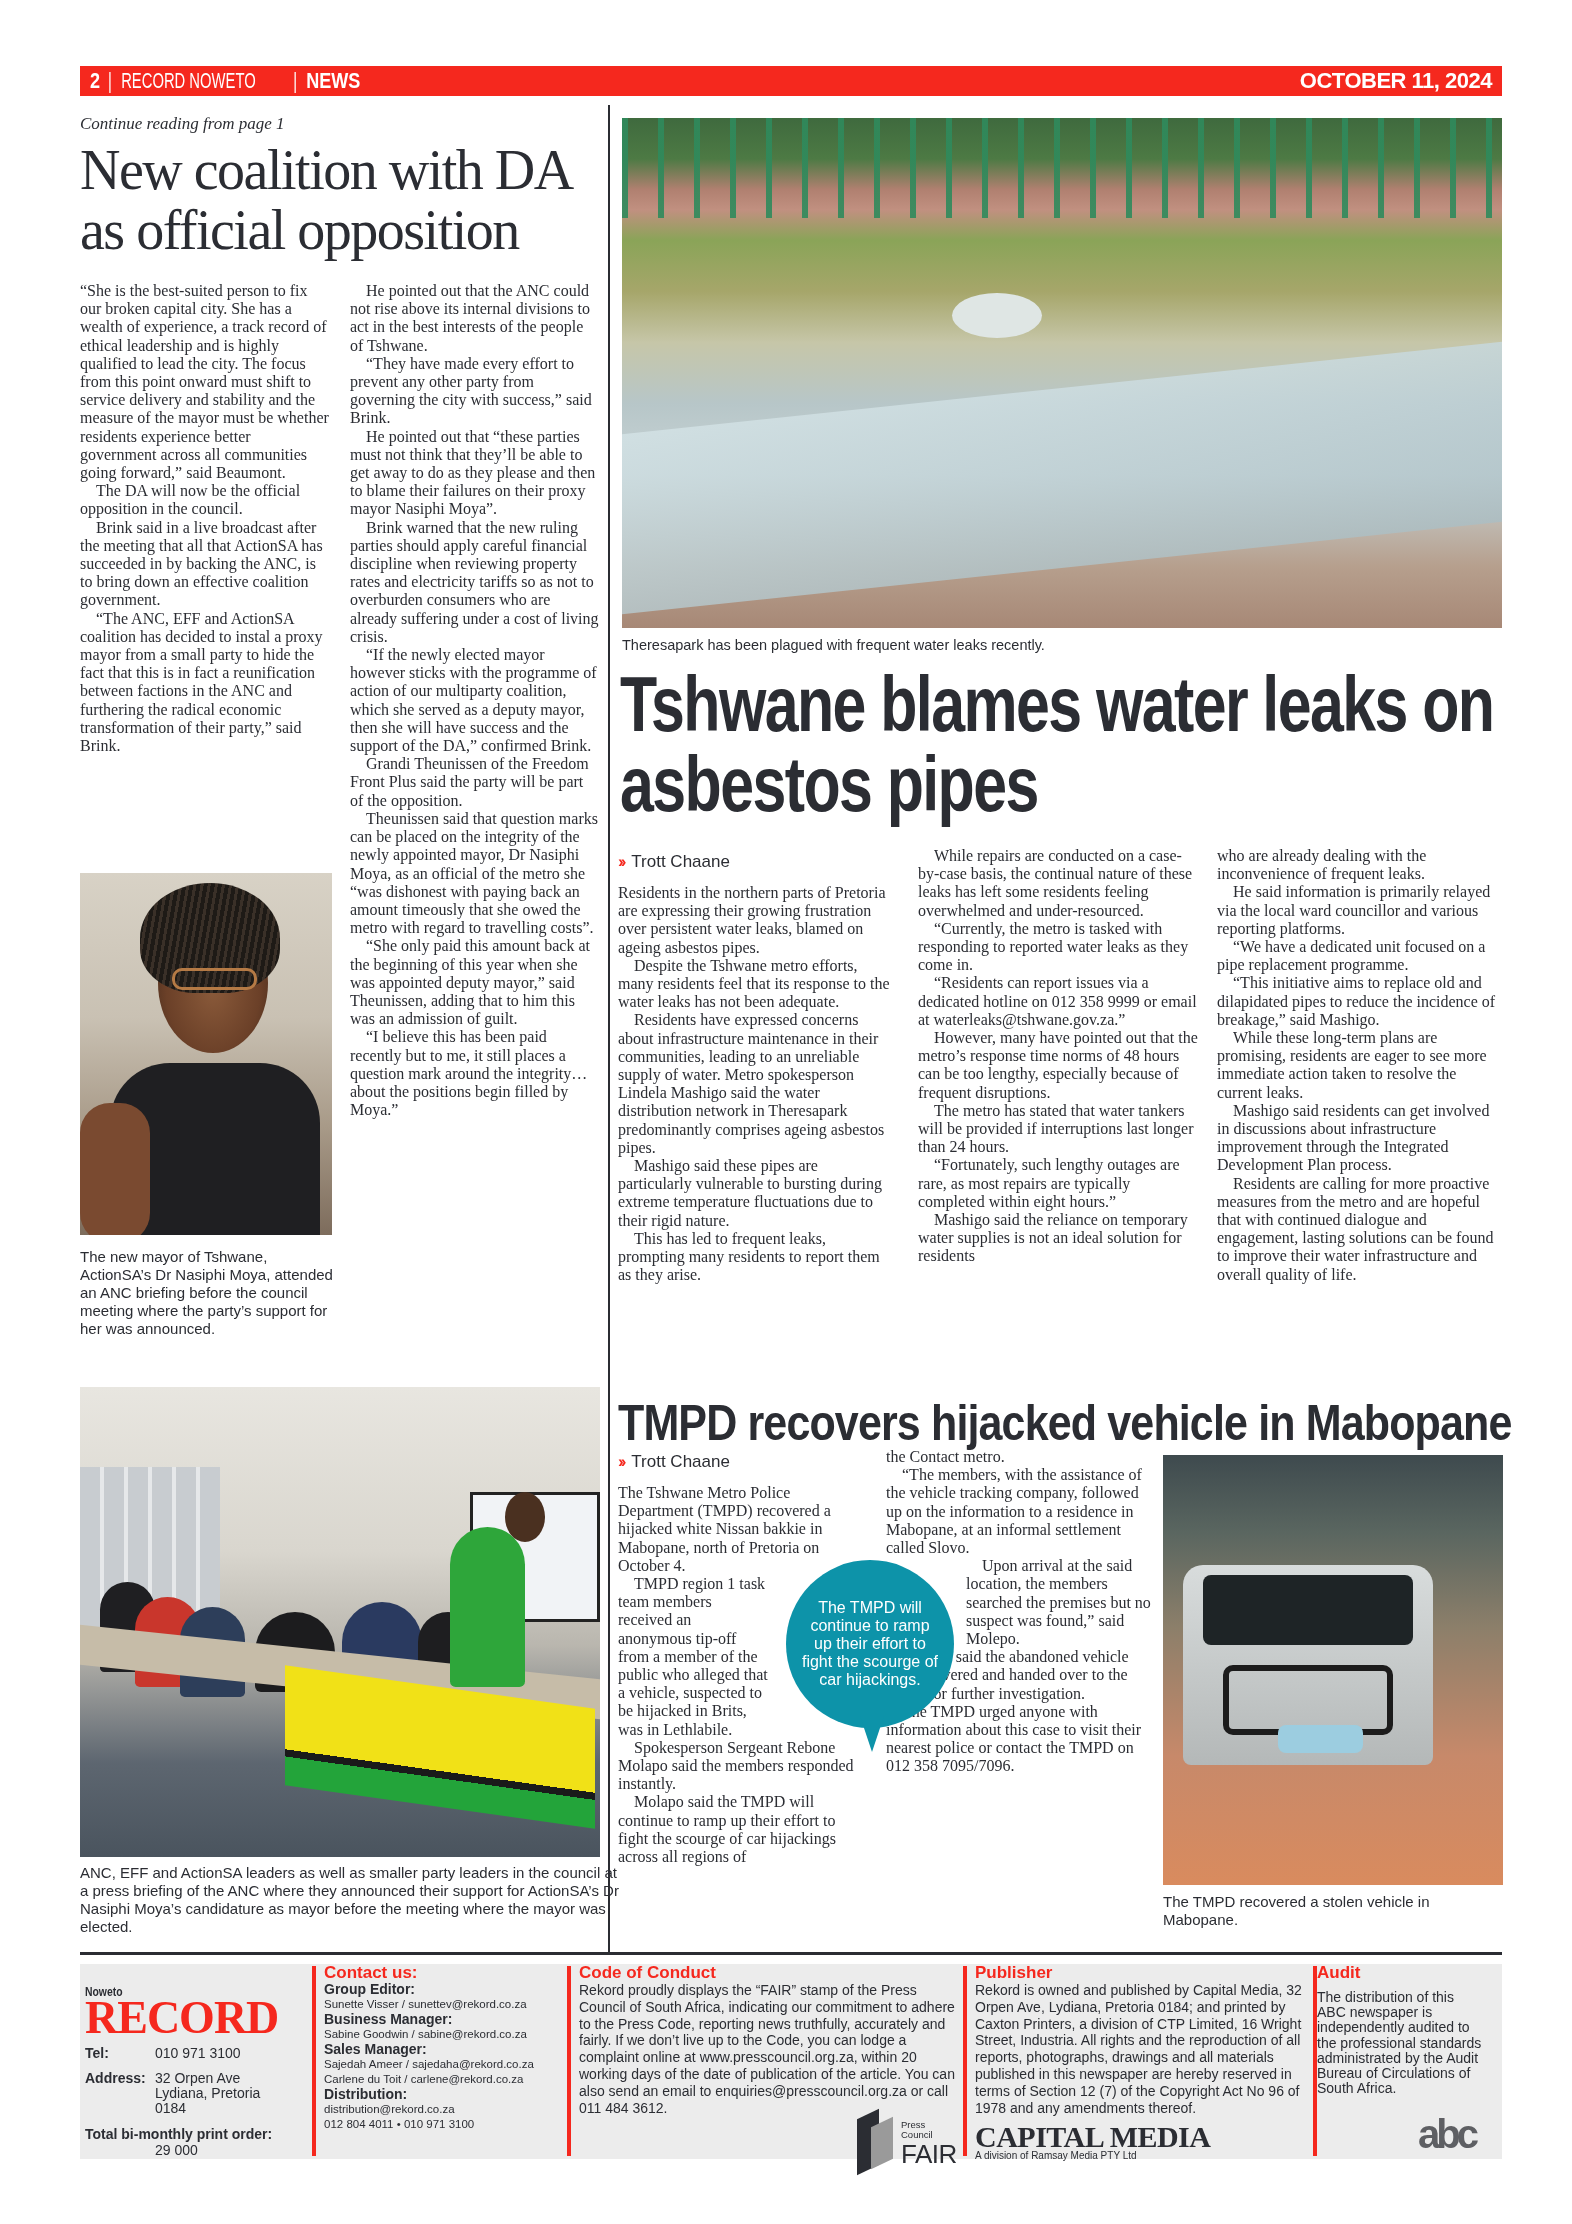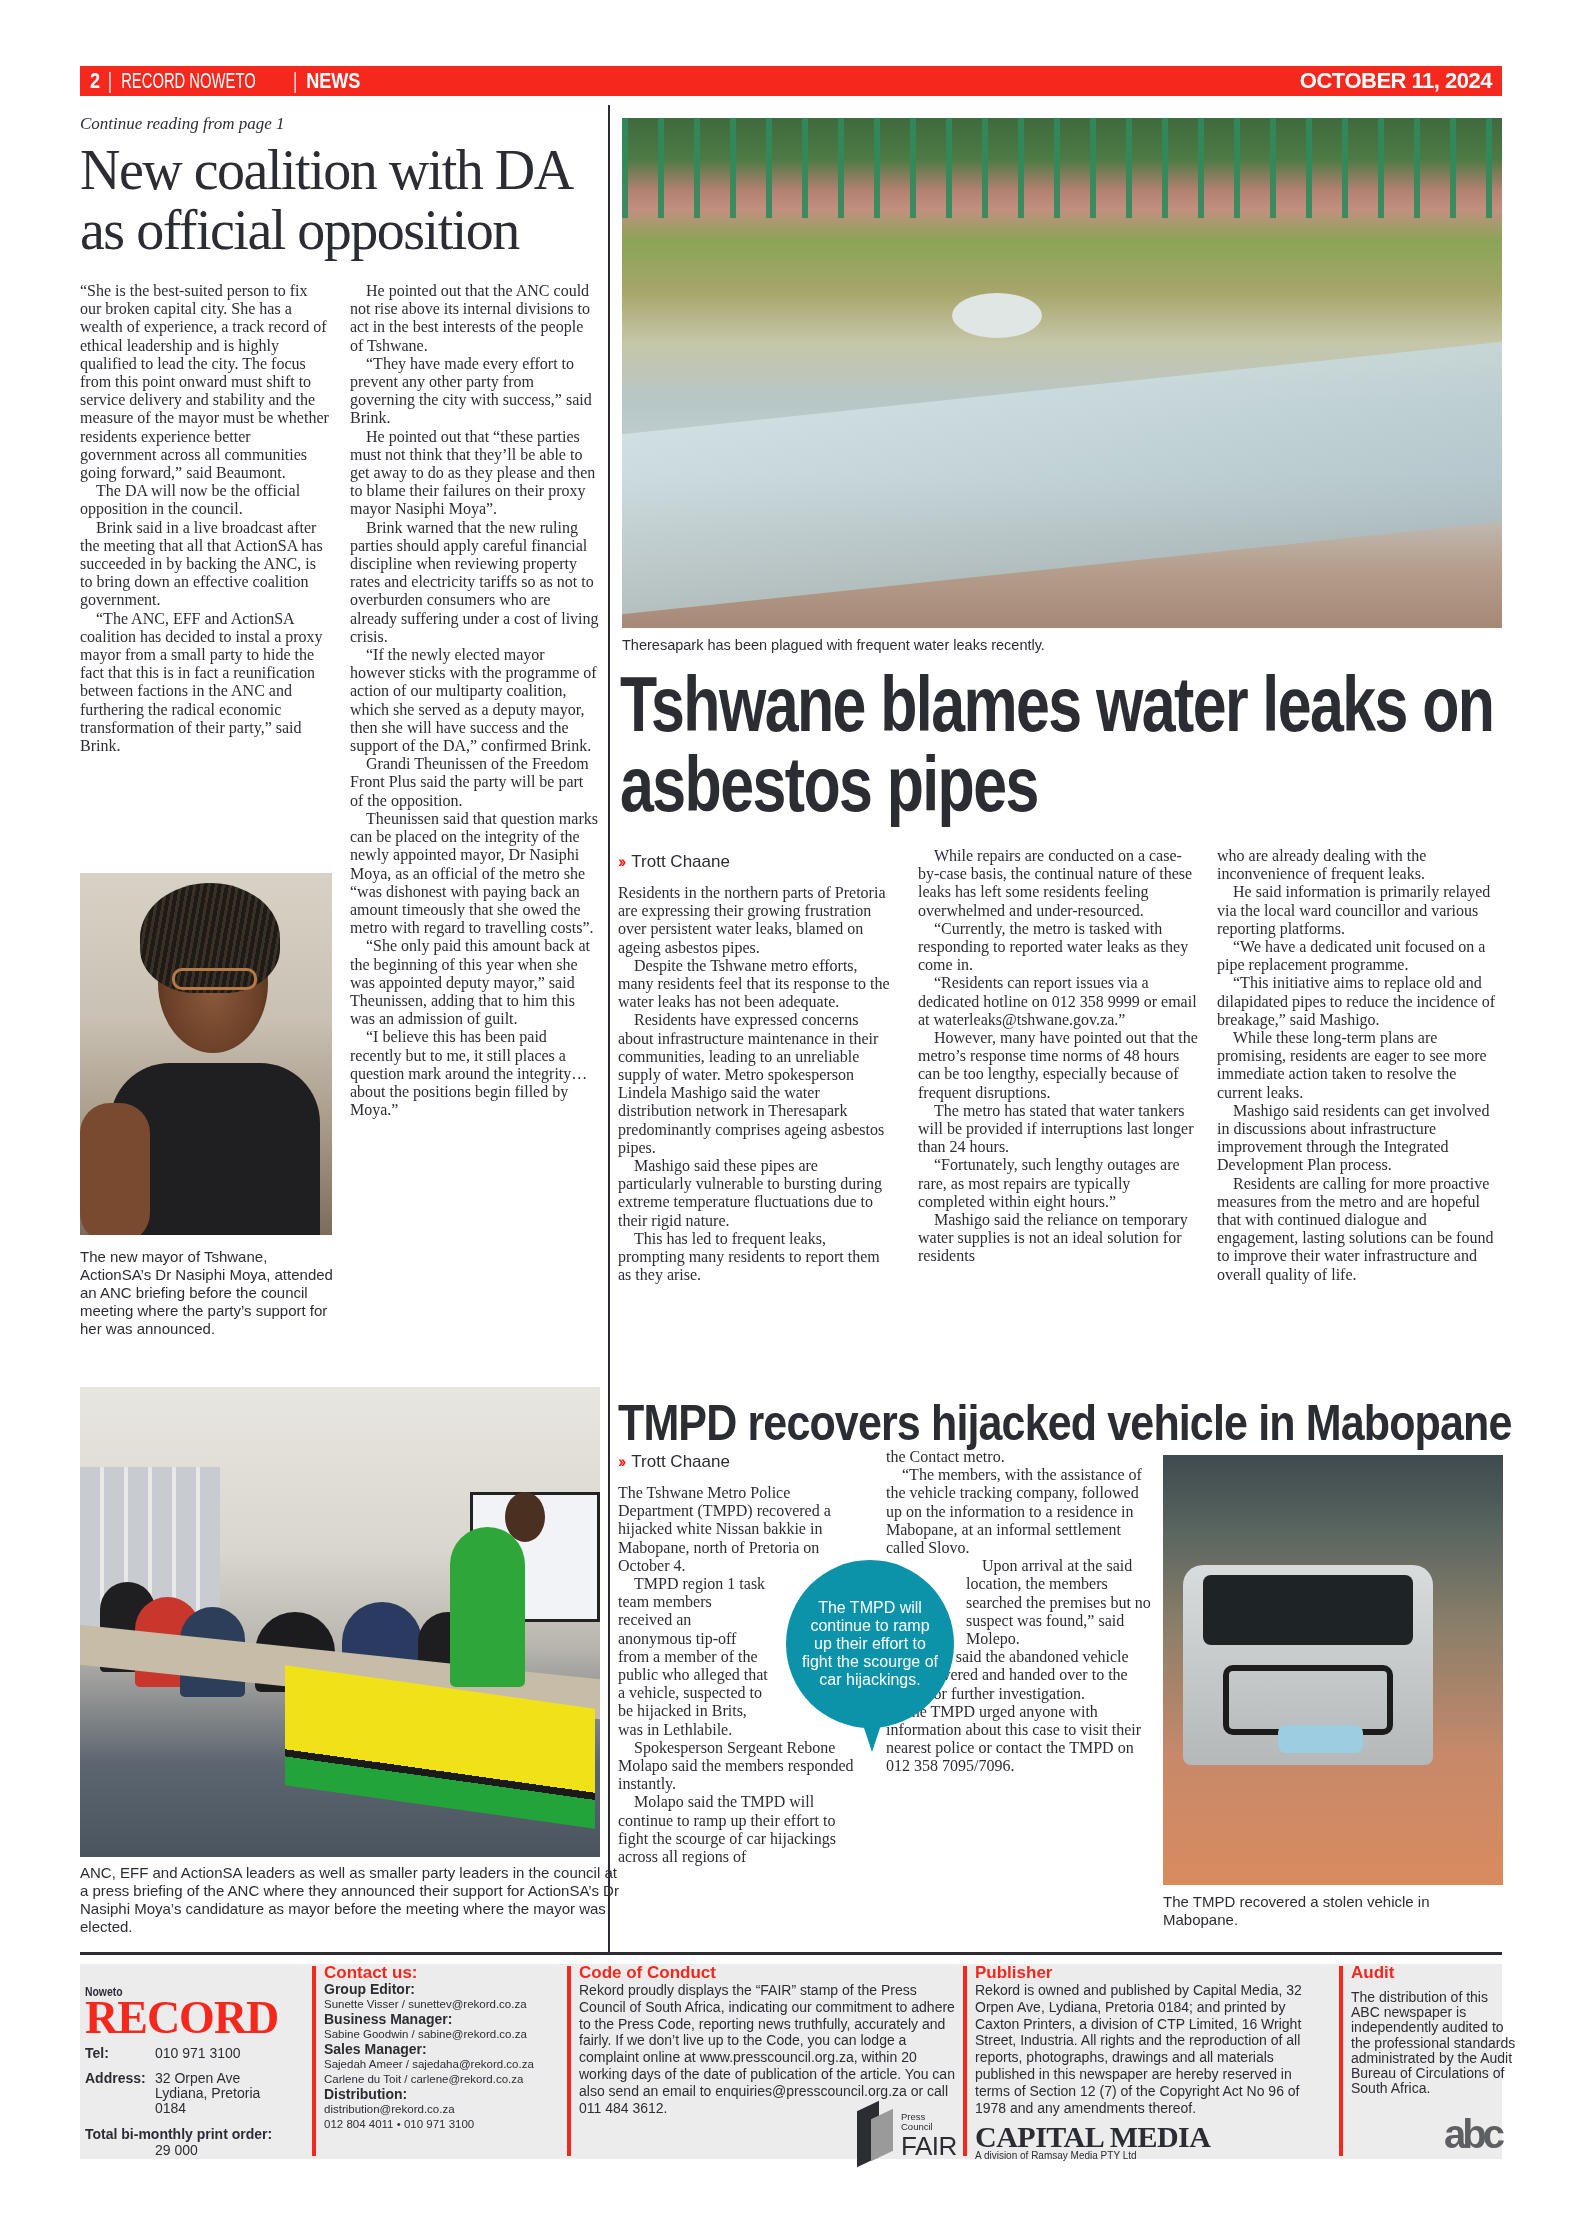--- a/index.html
+++ b/index.html
@@ -117,32 +117,32 @@
   .fb-brand td.k { font-weight: bold; width: 70px; }
   .fb-brand .po { font-weight: bold; font-size: 14px; }
   .fb-brand .pov { padding-left: 70px; font-size: 14px; }
 
   .fb-contact { left: 232px; width: 262px; padding-left: 12px; }
   .fb-contact .role { font-weight: bold; font-size: 14px; line-height: 15px; }
   .fb-contact .val { font-size: 11.5px; line-height: 15px; }
 
   .fb-code { left: 487px; width: 395px; padding-left: 12px; }
   .fb-code .txt { font-size: 14px; line-height: 16.8px; width: 380px; }
-  .fair { position: absolute; left: 290px; top: 134px; width: 100px; height: 70px; }
+  .fair { position: absolute; left: 290px; top: 142px; width: 100px; height: 70px; }
   .fair .shape1 { position:absolute; left:0; top:8px; width:22px; height:56px; background:#2b2d33; transform: skewY(-25deg); }
   .fair .shape2 { position:absolute; left:14px; top:16px; width:22px; height:42px; background:#9a9a9a; transform: skewY(-25deg); }
   .fair .t1 { position:absolute; left:44px; top:14px; font-size: 9.5px; line-height: 10px; }
   .fair .t2 { position:absolute; left:44px; top:34px; font-size: 26px; line-height: 28px; letter-spacing: -0.5px; }
 
   .fb-pub { left: 883px; width: 350px; padding-left: 12px; }
   .fb-pub .txt { font-size: 14px; line-height: 16.8px; width: 330px; }
   .fb-pub .cm { font-family: "Liberation Serif", serif; font-weight: bold; font-size: 30px; line-height: 26px; margin-top: 8px; letter-spacing: -0.5px; }
   .fb-pub .div { font-size: 10px; line-height: 12px; }
 
-  .fb-audit { left: 1259px; width: 190px; padding-left: 12px; }
+  .fb-audit { left: 1233px; width: 190px; padding-left: 4px; }
   .fb-audit .txt { font-size: 14px; line-height: 15.2px; margin-top: 8px; width: 165px; }
   .abc { position: absolute; left: 105px; top: 150px; font-family: "Liberation Sans", sans-serif; font-weight: bold; font-size: 40px; color: #5e5f63; letter-spacing: -4px; line-height: 40px; }
 </style>
 </head>
 <body>
 
 <div class="abs topbar">
   <div class="left">
     <span>
       <b class="pg">2</b><span class="sep">|</span><span>RECORD NOWETO</span><span class="sep">|</span><b class="sec">NEWS</b>

